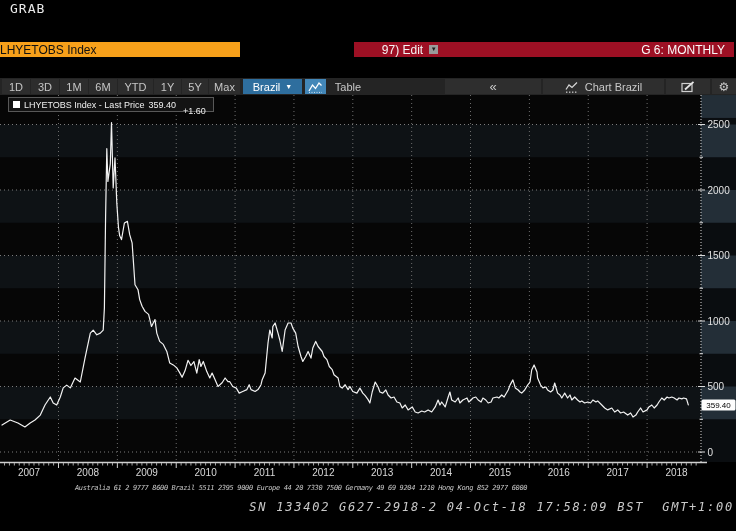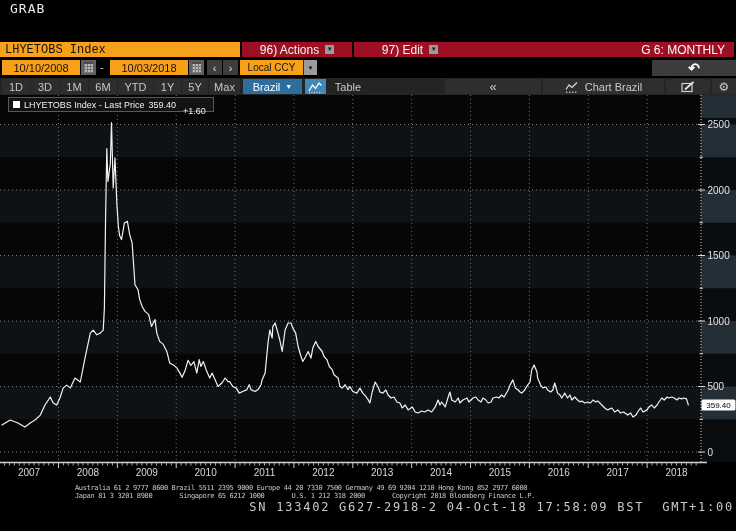--- a/index.html
+++ b/index.html
@@ -4,21 +4,21 @@
 <style>
   html,body{margin:0;padding:0;background:#000;}
   #screen{position:relative;width:736px;height:531px;background:#000;overflow:hidden;
     font-family:"Liberation Sans",sans-serif;-webkit-font-smoothing:antialiased;}
   .abs{position:absolute;}
   
   #grab{left:10px;top:1px;color:#e9e9e9;font-family:"DejaVu Sans Mono",monospace;font-size:13px;letter-spacing:1px;}
   
   #menubar{left:0;top:42px;width:736px;height:15px;}
   .seg{position:absolute;top:0;height:15px;display:flex;align-items:center;}
-  #seg-ticker{left:0;width:240px;background:#f7a01a;color:#111;font-size:12px;padding-left:5px;box-sizing:border-box;font-family:Liberation Mono, monospace;}
+  #seg-ticker{left:0;width:240px;background:#f7a01a;color:#111;font-size:12px;box-sizing:border-box;}
   #seg-actions{left:242px;width:110px;background:#9d1024;color:#f4f4f4;font-size:12px;justify-content:center;gap:6px;}
   #seg-edit{left:354px;width:112px;background:#9d1024;color:#f4f4f4;font-size:12px;justify-content:center;gap:6px;}
   #seg-page{left:464px;width:270px;background:#9d1024;color:#fbfbfb;font-size:12px;justify-content:flex-end;padding-right:9px;box-sizing:border-box;}
   .menu-caret{display:inline-block;width:9px;height:9px;background:#9a9a9a;color:#1a1a1a;font-size:6px;line-height:9px;text-align:center;}
   
   #daterow{left:0;top:60px;width:736px;height:16px;}
   .amberfield{position:absolute;top:0;height:15px;background:#f7a01a;color:#141414;
      font-size:11px;display:flex;align-items:center;justify-content:center;}
   .calbtn{position:absolute;top:0;height:15px;width:15px;background:#606060;display:flex;align-items:center;justify-content:center;}
   .calglyph{width:9px;height:9px;background:
@@ -39,69 +39,45 @@
   .blueiconbtn{background:#4387b8;}
   .rgroupbtn{position:absolute;top:1px;height:15px;background:#2e2e2e;color:#c9c9c9;font-size:11px;
      display:flex;align-items:center;justify-content:center;gap:6px;}
   
   #chartbg{left:0;top:95px;width:736px;height:367px;background:#060606;}
   #chart-svg{position:absolute;left:0;top:95px;}
   #legend{left:8px;top:97px;height:13px;background:#131313;border:1px solid #585858;
      display:flex;align-items:center;padding:0 7px 0 4px;gap:4px;color:#f0f0f0;font-size:9px;white-space:nowrap;}
   #legend .swatch{width:7px;height:7px;background:#fff;display:inline-block;}
   
-  .foot{position:absolute;color:#c9c9c9;font-family:"DejaVu Sans Mono",monospace;white-space:pre;}
+  .foot{position:absolute;color:#c9c9c9;font-family:"DejaVu Sans Mono",monospace;white-space:pre;font-style:italic;}
   #foot1{left:75px;top:484px;font-size:7px;letter-spacing:-0.35px;}
   #foot2{left:75px;top:492px;font-size:7px;letter-spacing:-0.35px;}
   #foot3{right:2px;top:500px;font-size:12px;letter-spacing:1.75px;}
 </style>
 </head>
 <body>
 
 <div id="screen">
 
   <div id="grab" class="abs">GRAB</div>
 
   <div id="menubar" class="abs">
     <div id="seg-ticker" class="seg">
       <span>LHYETOBS Index</span>
     </div>
-    <div id="seg-actions" class="seg">
-      <span>96) Actions</span>
-      <span class="menu-caret">▼</span>
-    </div>
     <div id="seg-edit" class="seg">
       <span>97) Edit</span>
       <span class="menu-caret">▼</span>
     </div>
     <div id="seg-page" class="seg">
       <span>G 6: MONTHLY</span>
     </div>
   </div>
 
-  <div id="daterow" class="abs">
-    <div class="amberfield" style="left:2px;width:78px;">10/10/2008</div>
-    <div class="calbtn" style="left:81px;">
-      <span class="calglyph"></span>
-    </div>
-    <div id="dash">-</div>
-    <div class="amberfield" style="left:110px;width:78px;">10/03/2018</div>
-    <div class="calbtn" style="left:189px;">
-      <span class="calglyph"></span>
-    </div>
-    <div class="navbtn" style="left:207px;">‹</div>
-    <div class="navbtn" style="left:223px;">›</div>
-    <div class="amberfield" style="left:240px;width:63px;font-size:10px;">Local CCY</div>
-    <div class="dropbtn" style="left:303px;">
-      <span>▼</span>
-    </div>
-    <div id="undo-btn">
-      <span>↶</span>
-    </div>
-  </div>
 
   <div id="rangerow" class="abs">
     <div class="rbtn" style="left:2px;width:28px;">1D</div>
     <div class="rbtn" style="left:31px;width:28px;">3D</div>
     <div class="rbtn" style="left:60px;width:28px;">1M</div>
     <div class="rbtn" style="left:89px;width:28px;">6M</div>
     <div class="rbtn" style="left:118px;width:35px;">YTD</div>
     <div class="rbtn" style="left:154px;width:27px;">1Y</div>
     <div class="rbtn" style="left:182px;width:26px;">5Y</div>
     <div class="rbtn" style="left:209px;width:31px;">Max</div>
@@ -354,16 +330,15 @@
     </svg>
 
   <div id="legend" class="abs">
     <span class="swatch"></span>
     <span>LHYETOBS Index - Last Price</span>
     <span>359.40</span>
     <span style="margin-left:3px;margin-top:12px;">+1.60</span>
   </div>
 
   <div id="foot1" class="foot">Australia 61 2 9777 8600 Brazil 5511 2395 9000 Europe 44 20 7330 7500 Germany 49 69 9204 1210 Hong Kong 852 2977 6000</div>
-  <div id="foot2" class="foot">Japan 81 3 3201 8900       Singapore 65 6212 1000       U.S. 1 212 318 2000       Copyright 2018 Bloomberg Finance L.P.</div>
   <div id="foot3" class="foot">SN 133402 G627-2918-2 04-Oct-18 17:58:09 BST  GMT+1:00</div>
 
 </div>
 
 </body></html>

